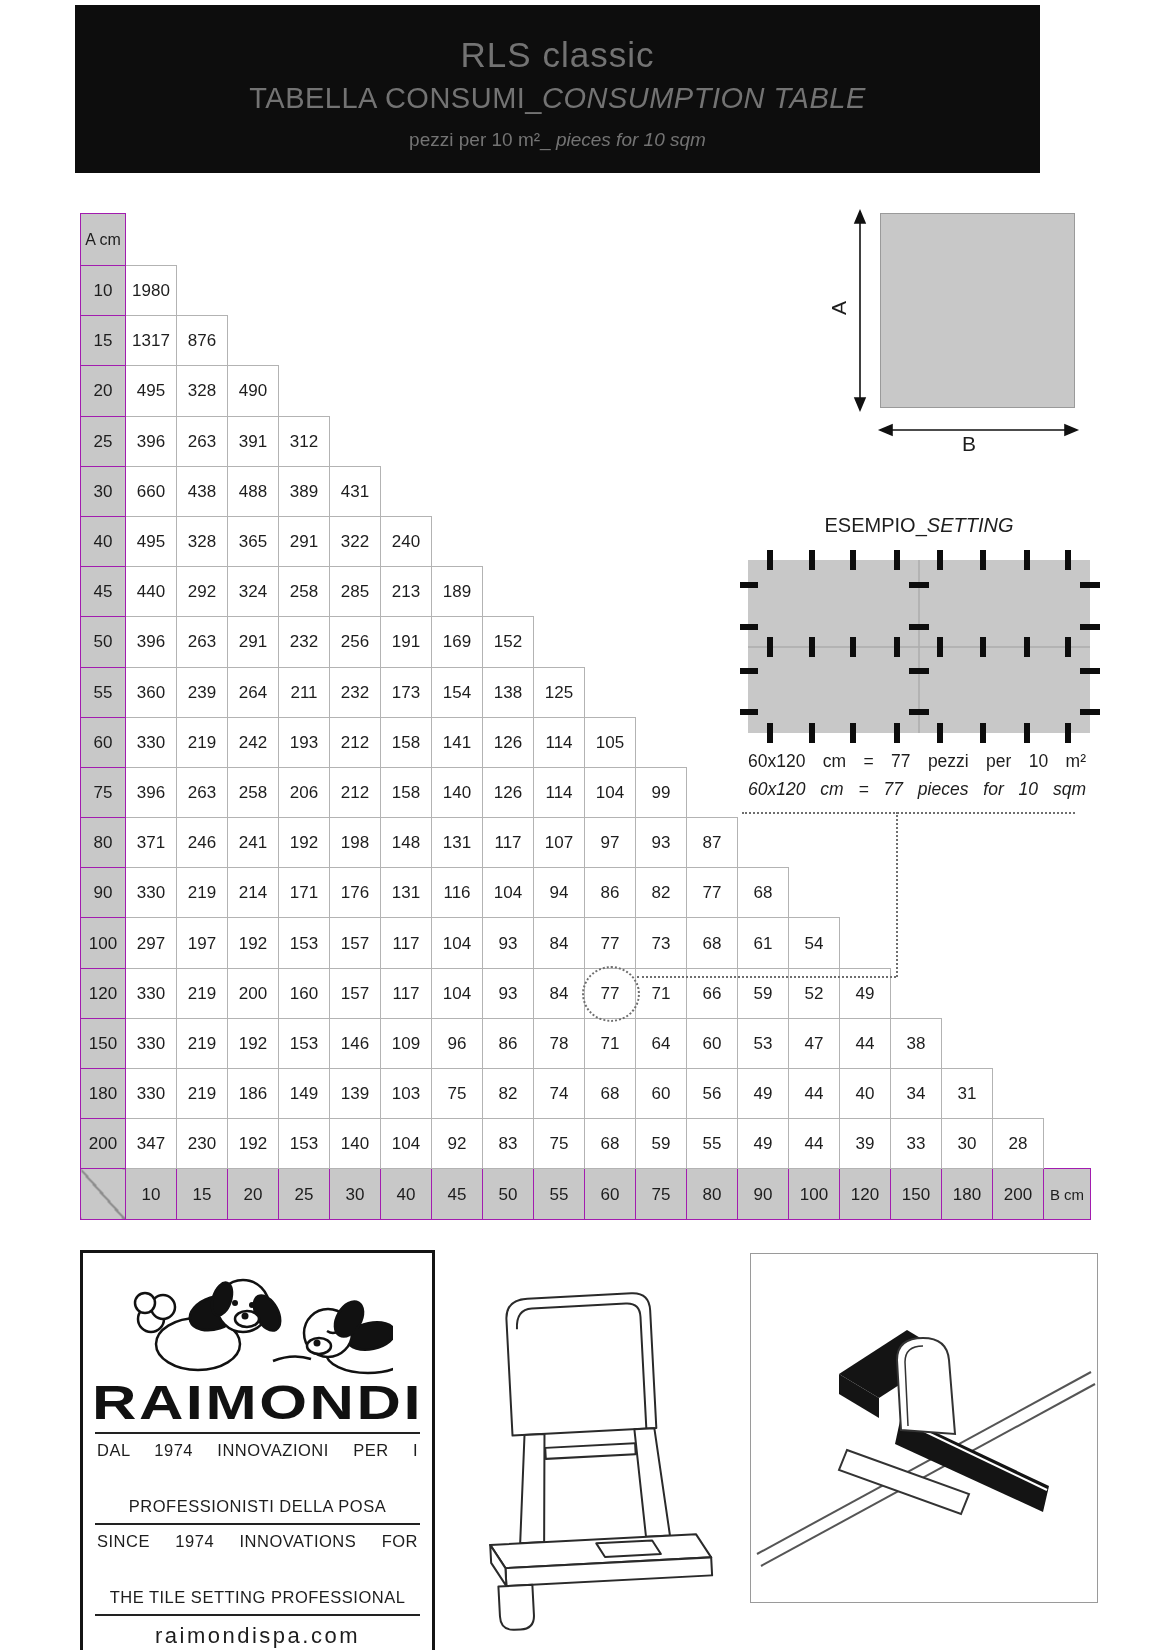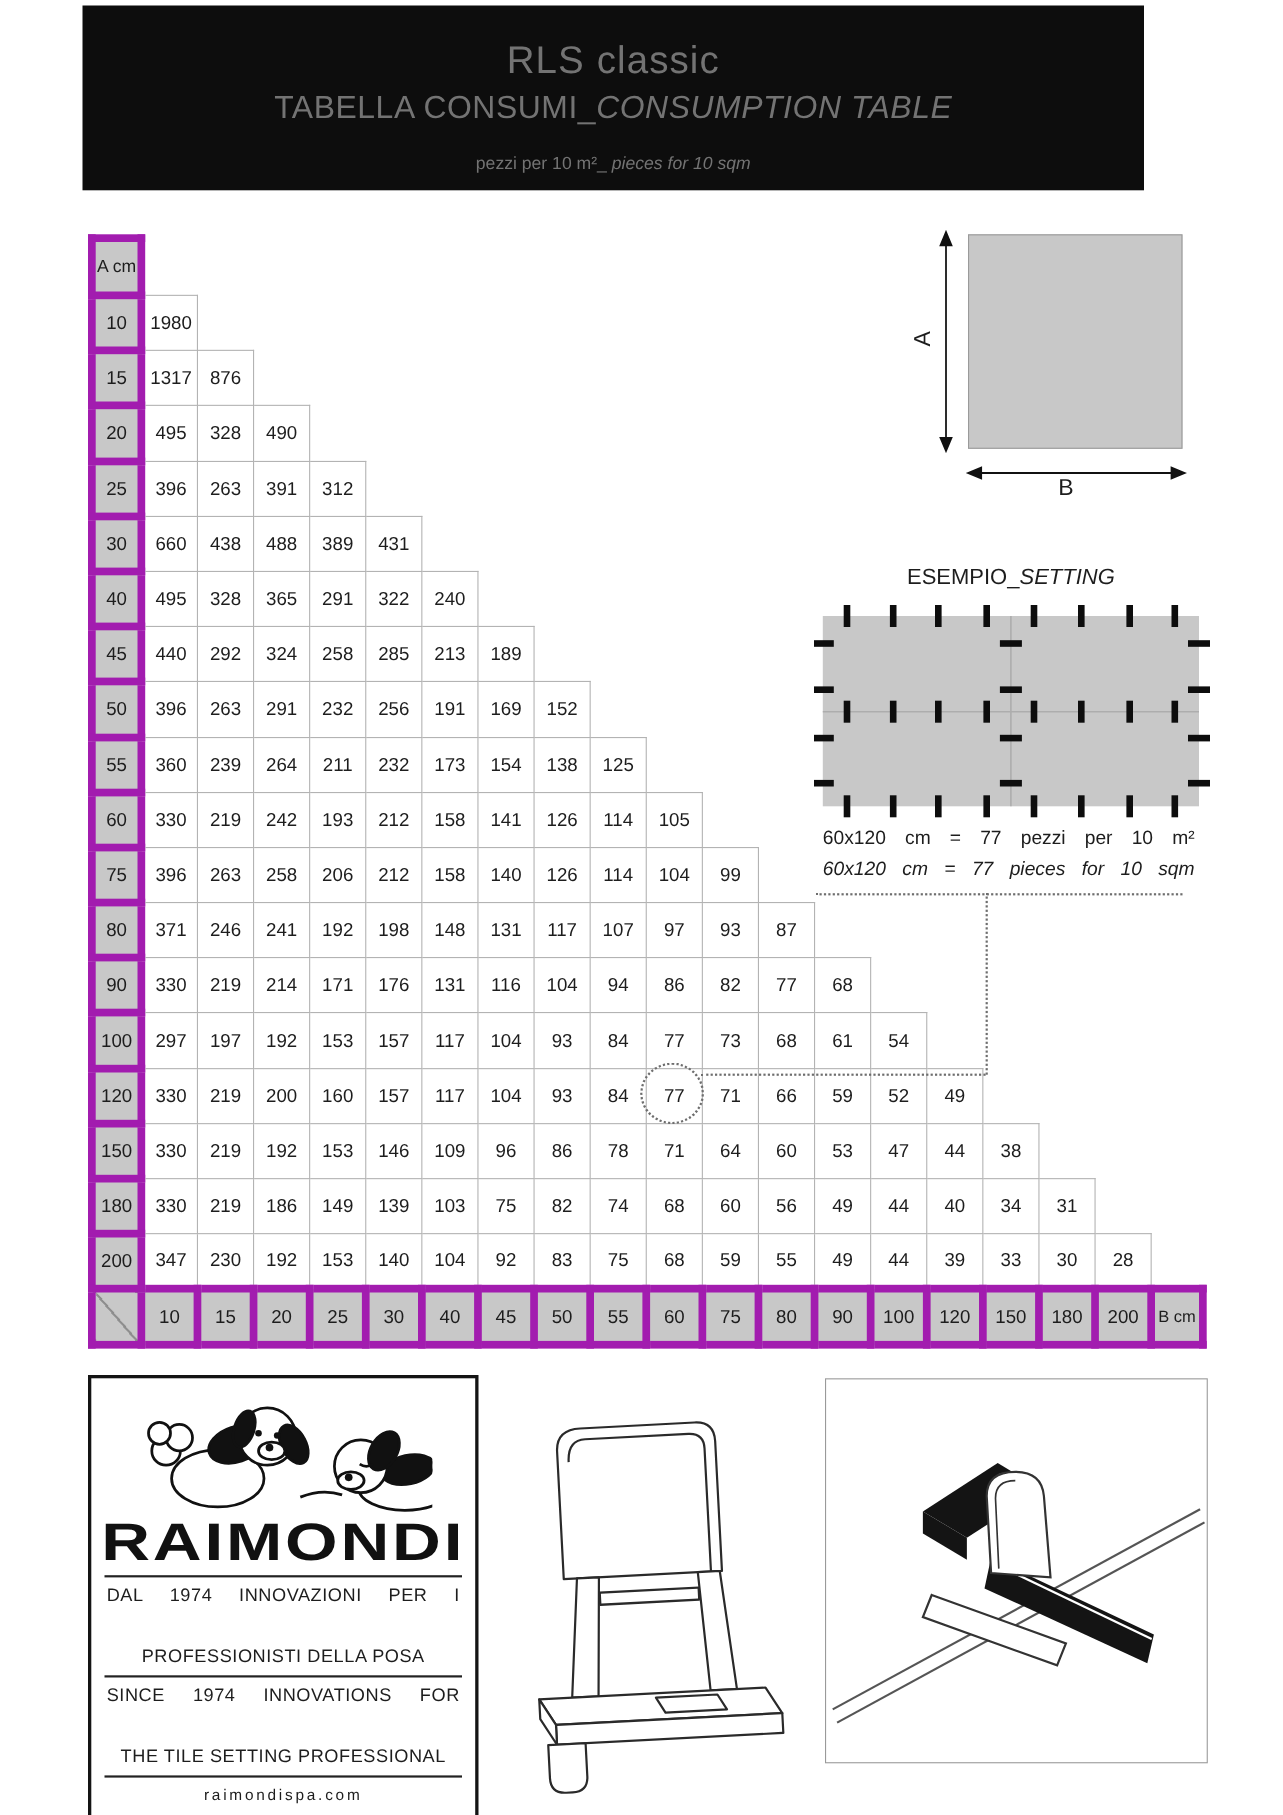--- a/index.html
+++ b/index.html
@@ -4,29 +4,29 @@
 <style>
   html,body{margin:0;padding:0;background:#ffffff;}
   .page{position:relative;width:1166px;height:1650px;background:#fff;overflow:hidden;
         font-family:"Liberation Sans",sans-serif;color:#1d1d1d;}
 
   
   .band{position:absolute;left:75px;top:5px;width:965px;height:168px;background:#0d0d0d;
         color:#737373;text-align:center;}
   .band .t1{margin-top:30px;font-size:35px;letter-spacing:1px;}
   .band .t2{margin-top:7px;font-size:29px;letter-spacing:.5px;}
-  .band .t3{margin-top:26px;font-size:16px;}
+  .band .t3{margin-top:14px;font-size:19px;}
   .it{font-style:italic;}
 
   
   #tbl{position:absolute;left:80px;top:213px;border-collapse:collapse;}
   #tbl td{box-sizing:border-box;text-align:center;vertical-align:middle;
           font-size:17px;color:#1d1d1d;padding:0;line-height:1;}
   #tbl td.dc{width:51px;min-width:51px;border:1px solid #b3b3b3;background:#fff;}
-  #tbl td.hc{width:45px;min-width:45px;border:7px solid #a21caf;background:#c8c8c8;}
+  #tbl td.hc{width:45px;min-width:45px;border:1px solid #a21caf;background:#c8c8c8;}
   #tbl td.ch{width:51px;min-width:51px;}
   #tbl td.bcm{width:47px;min-width:47px;font-size:15px;}
   #tbl td.corner{font-size:16px;}
   #tbl td.diag{background-image:linear-gradient(to top right,
        rgba(0,0,0,0) 47.5%, #8d8d8d 47.5%, #8d8d8d 51%, rgba(0,0,0,0) 51%);}
 
   
   .sq{position:absolute;left:880px;top:213px;width:195px;height:195px;
       background:#c8c8c8;border:1px solid #9a9a9a;box-sizing:border-box;}
   .dimsvg{position:absolute;left:840px;top:208px;}
@@ -50,21 +50,21 @@
   
   .logobox{position:absolute;left:80px;top:1250px;width:355px;height:450px;
            border:3px solid #141414;box-sizing:border-box;background:#fff;}
   .pups{display:block;margin:8px auto 0;}
   .wordmark{text-align:center;font-size:48px;font-weight:700;letter-spacing:2px;
             line-height:48px;transform:scaleX(1.28);transform-origin:50% 50%;color:#111;}
   .rule{margin:5px 12px 4px;border-top:2px solid #222;}
   .tag{padding:0 14px;font-size:16.5px;line-height:24px;letter-spacing:.5px;}
   .tag.just{text-align:justify;text-align-last:justify;}
   .tag.ctr{text-align:center;margin-top:32px;}
-  .site{margin-top:7px;text-align:center;font-size:14px;letter-spacing:2.5px;}
+  .site{margin-top:7px;text-align:center;font-size:22px;letter-spacing:2.5px;}
 
   
   .clipsvg{position:absolute;left:452px;top:1282px;}
   .wedgebox{position:absolute;left:750px;top:1253px;width:348px;height:350px;
             border:1.5px solid #9a9a9a;box-sizing:border-box;background:#fff;}
 </style>
 </head>
 <body>
 
 <div class="page">

